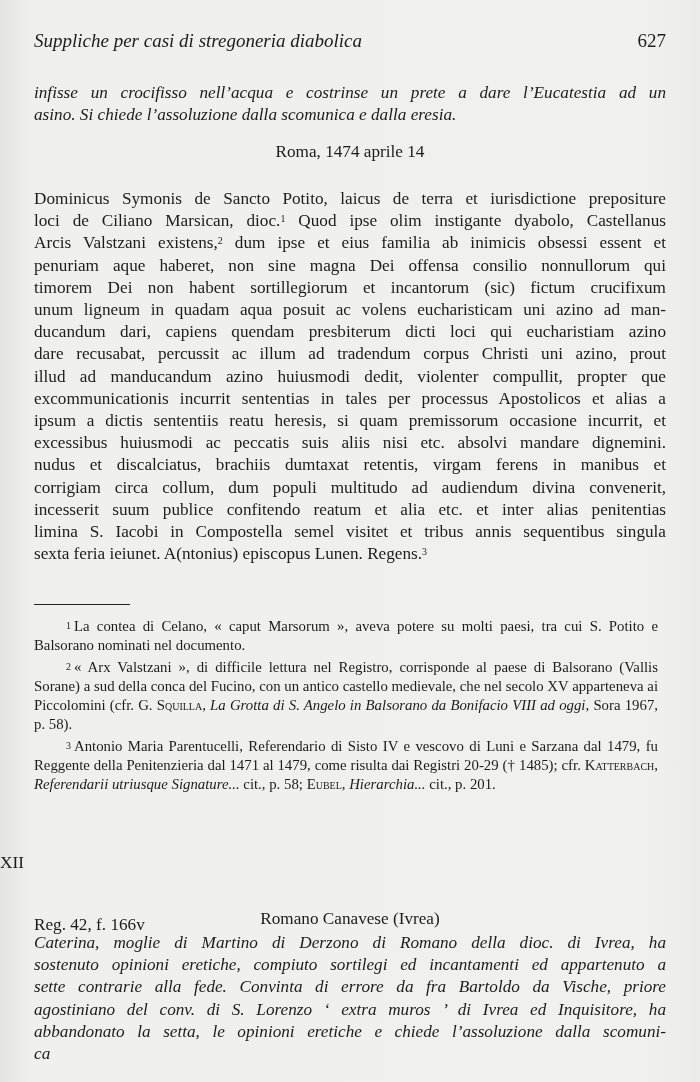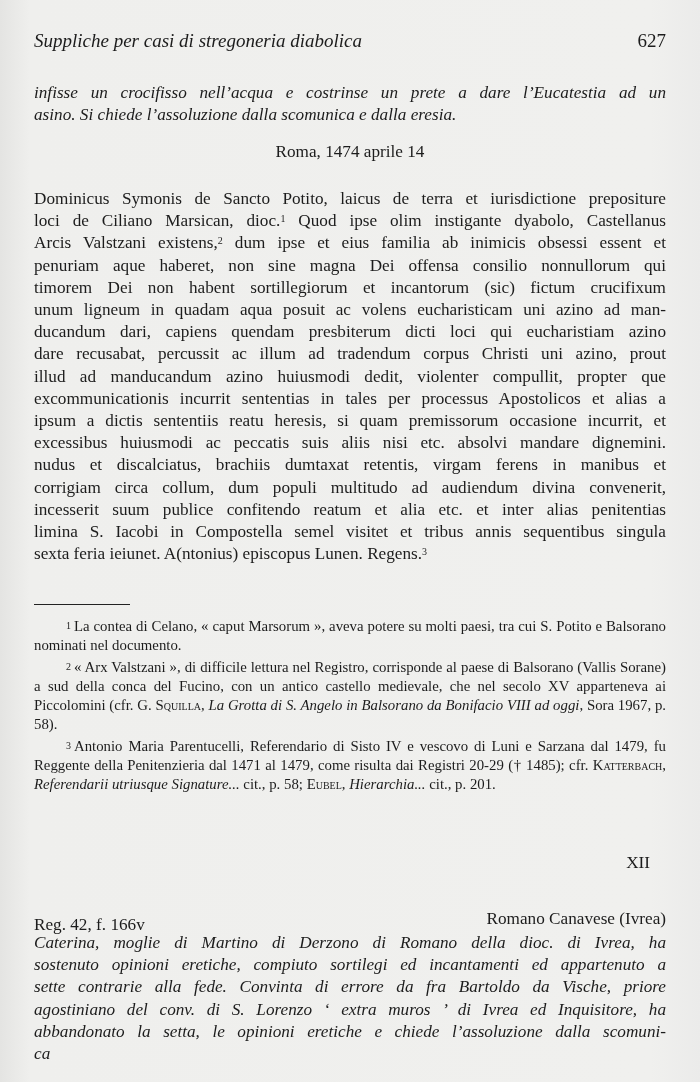--- a/index.html
+++ b/index.html
@@ -77,53 +77,53 @@
     }
     .footnotes {
       position: absolute;
       left: 34px; width: 632px;
       top: 617px;
       font-size: 14.8px;
       line-height: 19px;
       text-align: justify;
     }
     .footnotes p {
-      margin: 0 0 3px 0;
+      margin: 0 8px 3px 0;
       text-indent: 32px;
       text-align-last: left;
     }
     .footnotes .fn-mark {
       font-size: 10px;
       vertical-align: top;
       position: relative;
       top: -1px;
       margin-right: 3px;
     }
     .sc { font-variant: small-caps; }
     .it { font-style: italic; }
     .section-no {
       position: absolute;
       left: 0; width: 650px;
       top: 853px;
-      text-align: right;
+      text-align: left;
       font-size: 17.2px;
     }
     .reg-line {
       position: absolute;
       left: 34px;
       top: 883px;
       font-size: 17.2px;
       margin-top: 32px;
     }
     .place-line {
       position: absolute;
       left: 34px; width: 632px;
       top: 909px;
       font-size: 17.2px;
-      text-align: right;
+      text-align: center;
     }
     .summary {
       top: 932px;
       font-style: italic;
       text-align-last: left;
     }
     .line { display: block; }
     .j { text-align: justify; text-align-last: justify; display: block; }
   </style>
 </head>

